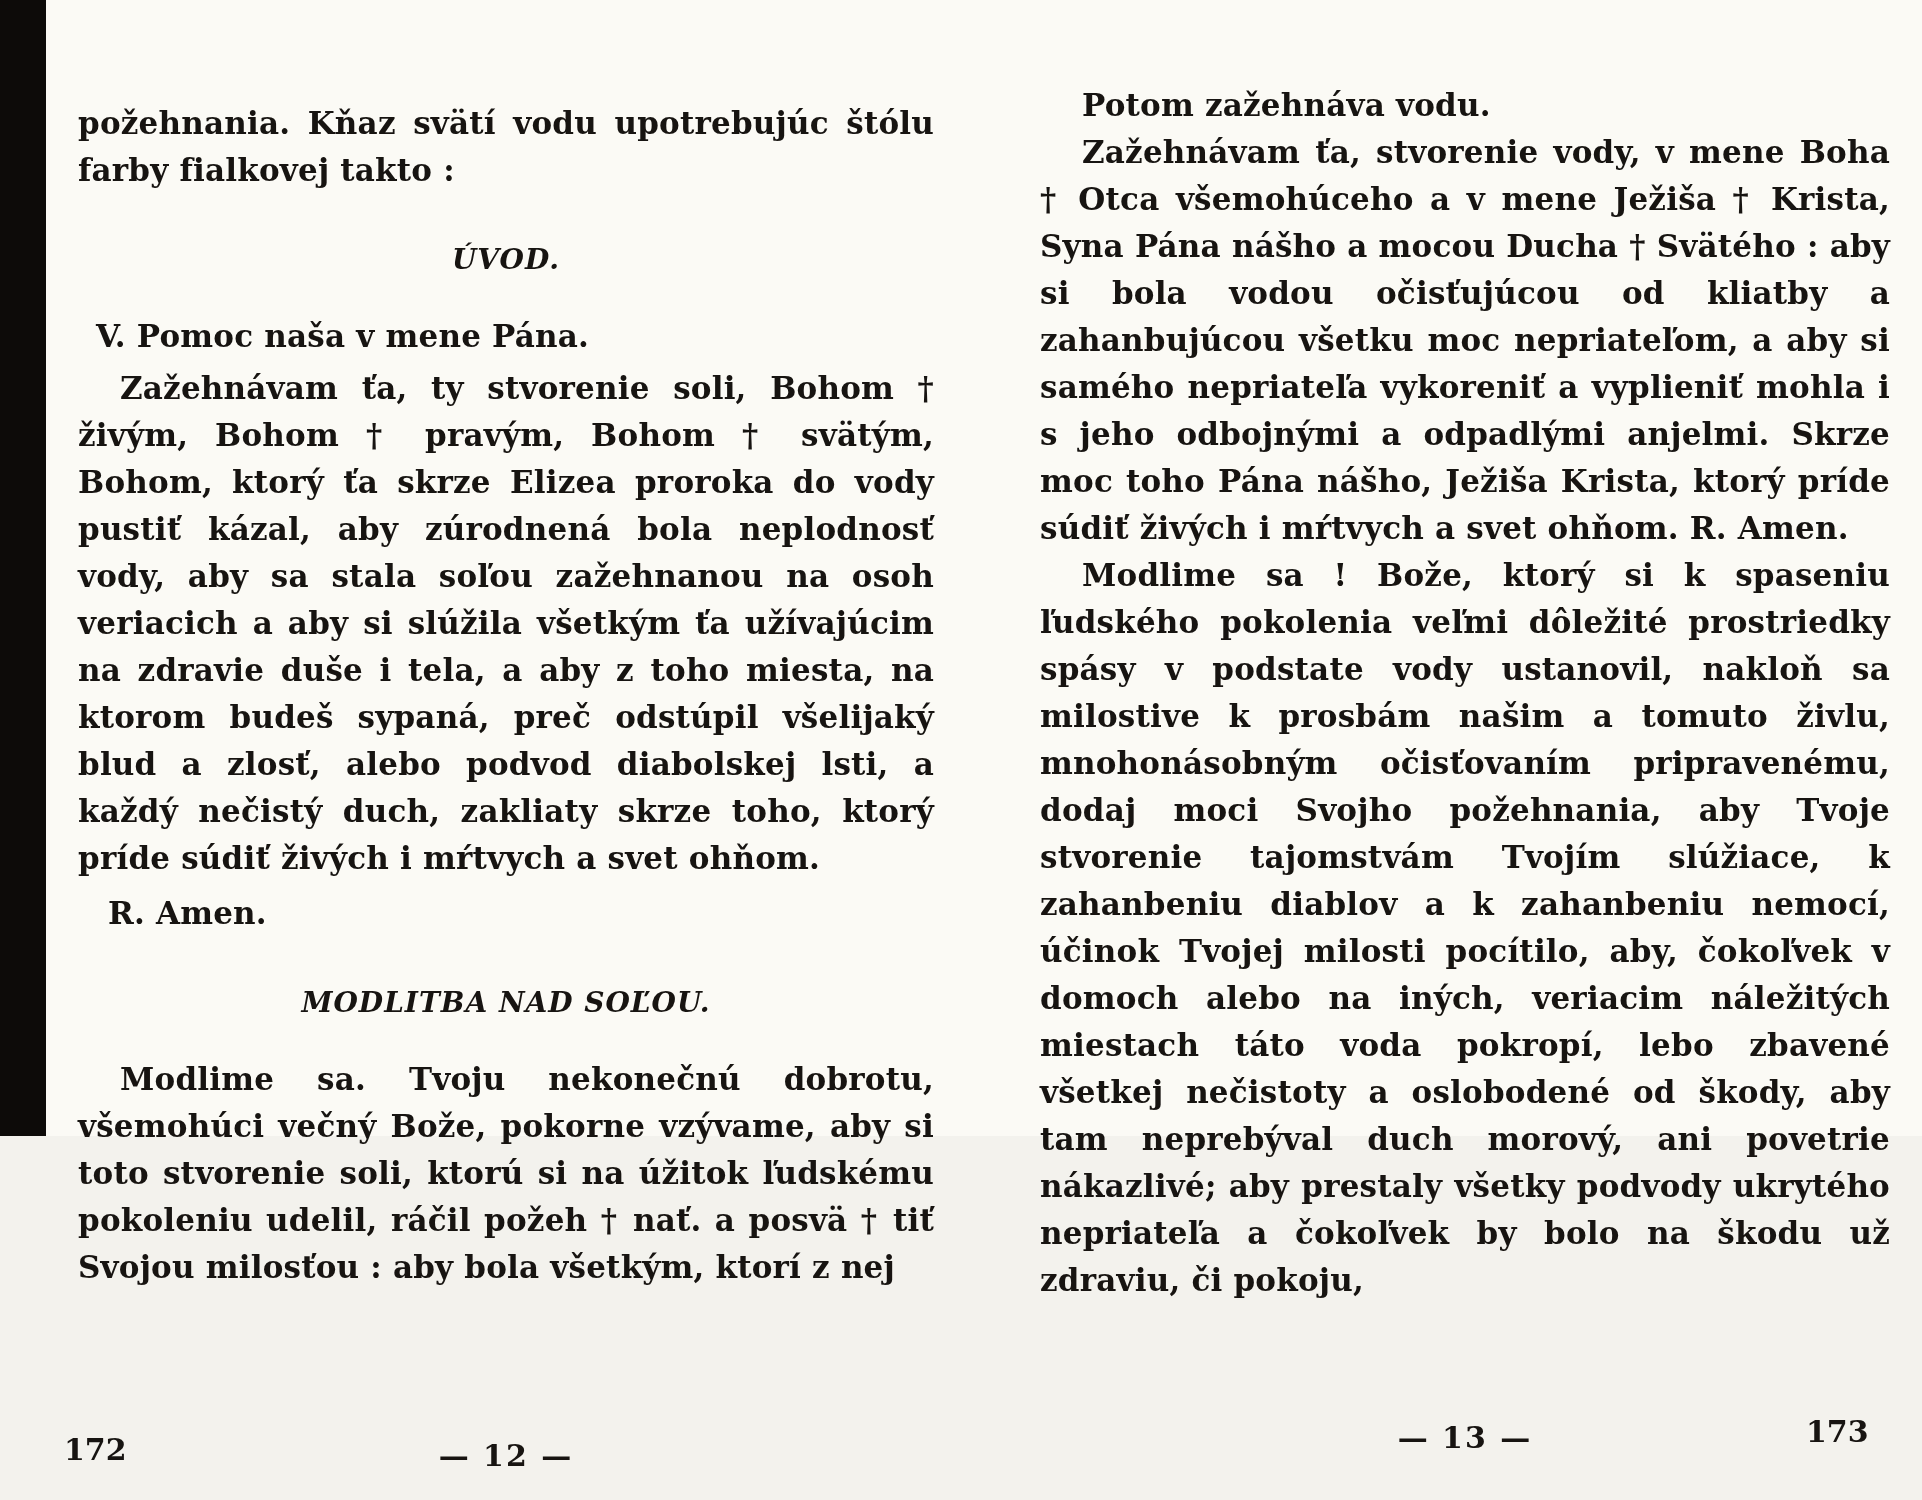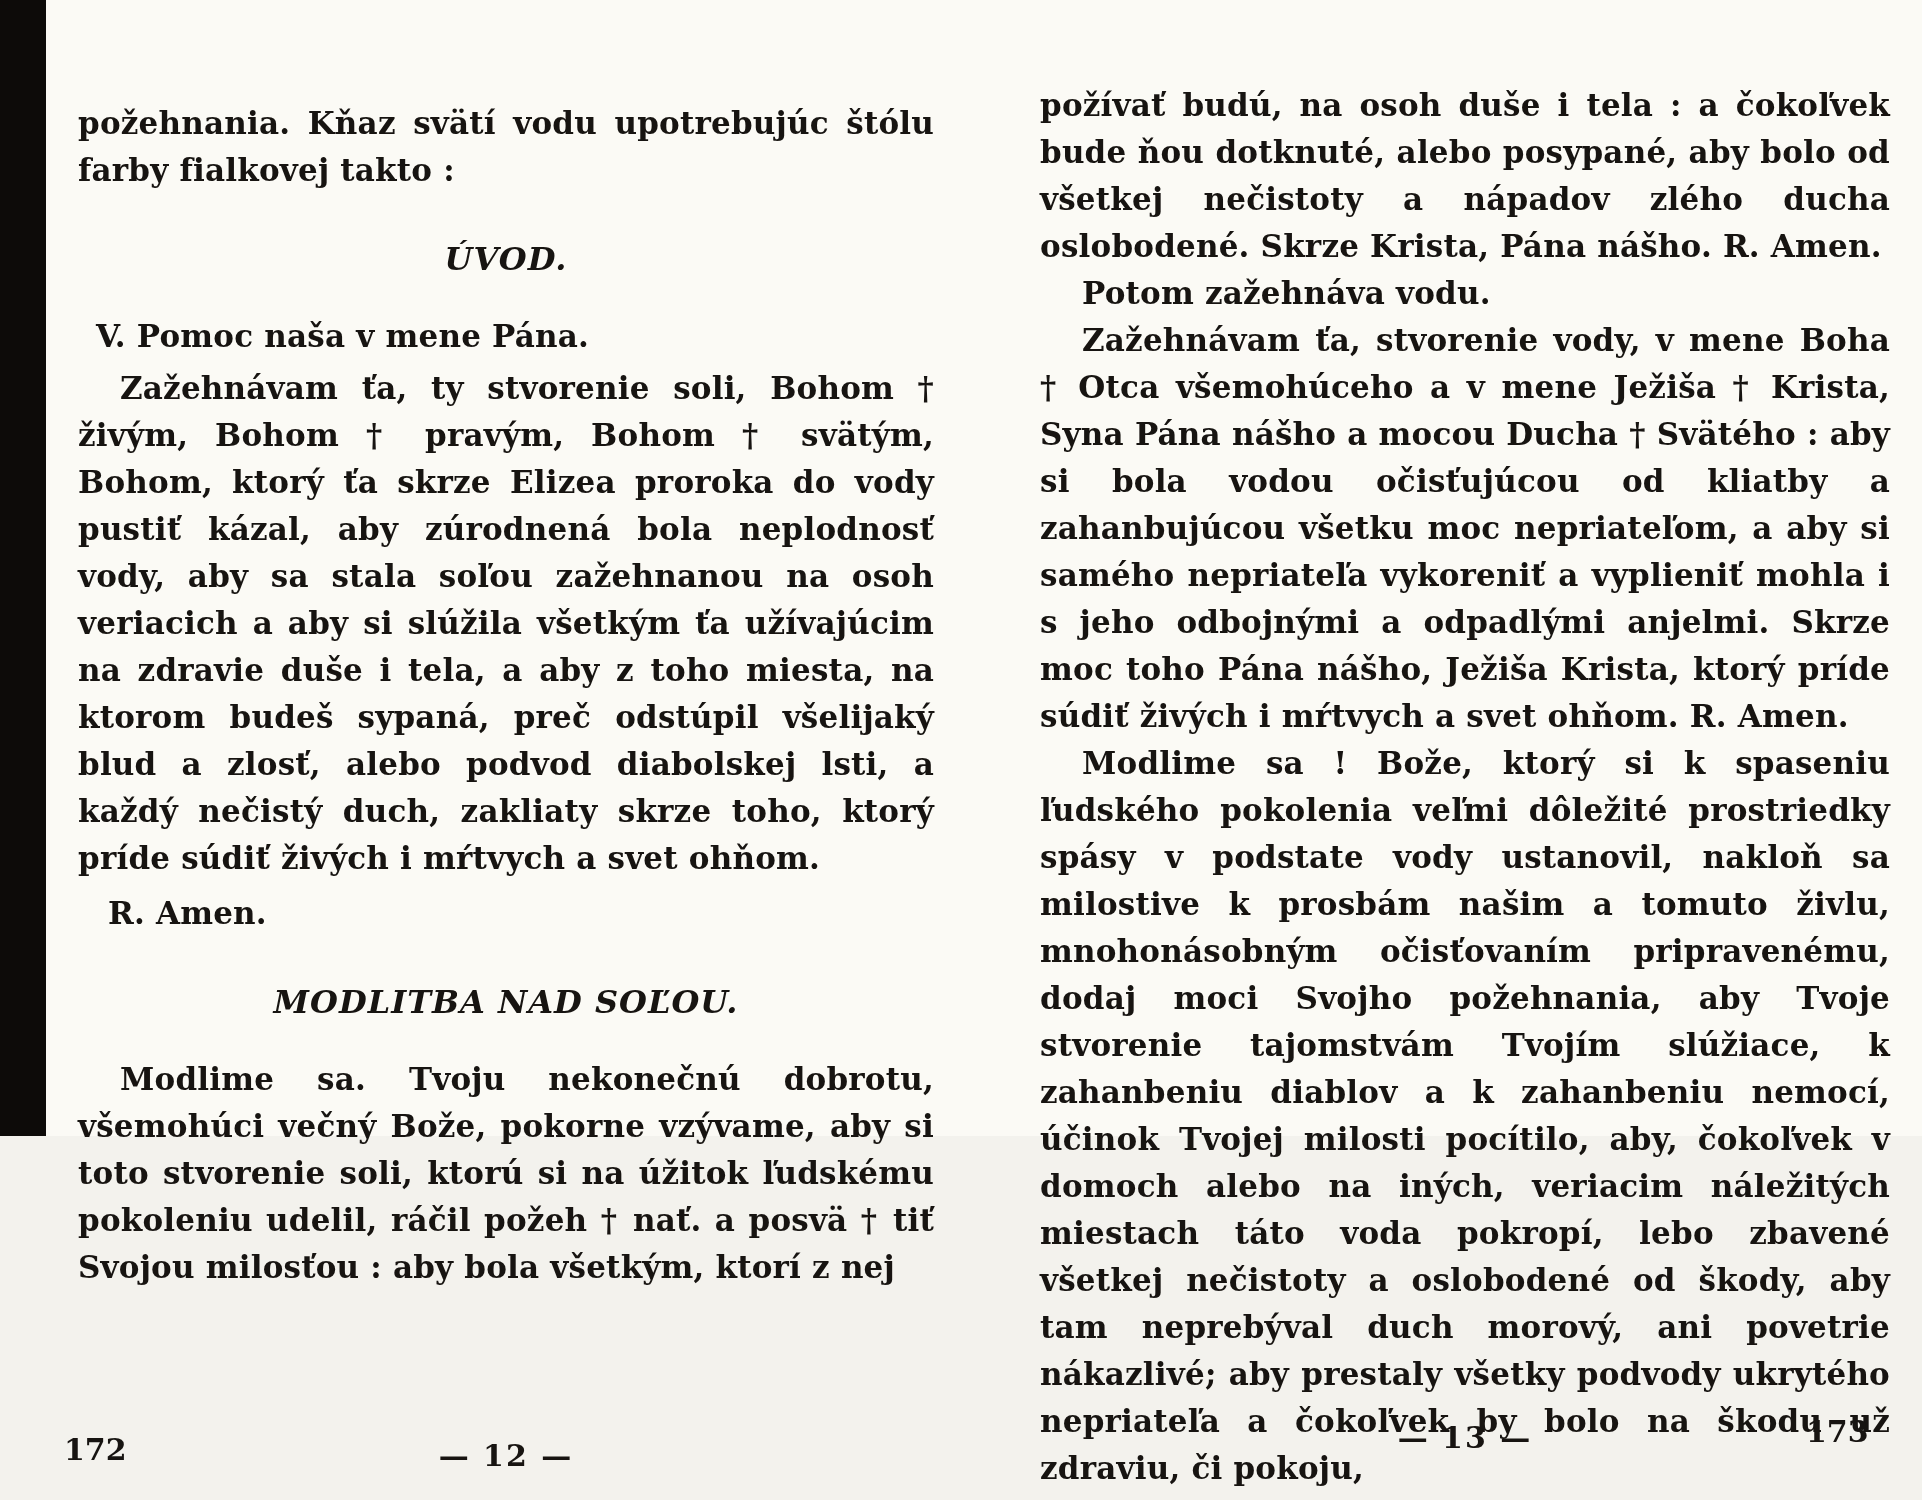--- a/index.html
+++ b/index.html
@@ -32,21 +32,21 @@
     color: #171411;
   }
   .page.left  { left: 78px;  top: 100px; width: 856px; }
   .page.right { left: 1040px; top: 82px;  width: 850px; }
 
   .cont { text-indent: 0; }
   .para { text-indent: 42px; }
   .versicle { text-indent: 18px; margin: 5px 0; }
   .amen { text-indent: 30px; margin-top: 8px; }
   .heading {
-    font-size: 32px;
+    font-size: 28px;
     font-style: italic;
     font-weight: bold;
     text-align: center;
     letter-spacing: 1px;
     margin: 42px 0 30px 0;
   }
   .footer-item {
     position: absolute;
     font-weight: bold;
     font-size: 30px;
@@ -68,21 +68,20 @@
     <p class="cont">požehnania. Kňaz svätí vodu upotrebujúc štólu farby fialkovej takto :</p>
     <h2 class="heading">ÚVOD.</h2>
     <p class="versicle">V. Pomoc naša v mene Pána.</p>
     <p class="para">Zažehnávam ťa, ty stvorenie soli, Bohom † živým, Bohom † pravým, Bohom † svätým, Bohom, ktorý ťa skrze Elizea proroka do vody pustiť kázal, aby zúrodnená bola neplodnosť vody, aby sa stala soľou zažehnanou na osoh veriacich a aby si slúžila všetkým ťa užívajúcim na zdravie duše i tela, a aby z toho miesta, na ktorom budeš sypaná, preč odstúpil všelijaký blud a zlosť, alebo podvod diabolskej lsti, a každý nečistý duch, zakliaty skrze toho, ktorý príde súdiť živých i mŕtvych a svet ohňom.</p>
     <p class="versicle amen">R. Amen.</p>
     <h2 class="heading">MODLITBA NAD SOĽOU.</h2>
     <p class="para">Modlime sa. Tvoju nekonečnú dobrotu, všemohúci večný Bože, pokorne vzývame, aby si toto stvorenie soli, ktorú si na úžitok ľudskému pokoleniu udelil, ráčil požeh † nať. a posvä † tiť Svojou milosťou : aby bola všetkým, ktorí z nej</p>
   </div>
 
   <div class="page right">
-    <p class="cont">požívať budú, na osoh duše i tela : a čokoľvek bude ňou dotknuté, alebo posypané, aby bolo od všetkej nečistoty a nápadov zlého ducha oslobodené. Skrze Krista, Pána nášho. R. Amen.</p>
     <p class="para">Potom zažehnáva vodu.</p>
     <p class="para">Zažehnávam ťa, stvorenie vody, v mene Boha † Otca všemohúceho a v mene Ježiša † Krista, Syna Pána nášho a mocou Ducha † Svätého : aby si bola vodou očisťujúcou od kliatby a zahanbujúcou všetku moc nepriateľom, a aby si samého nepriateľa vykoreniť a vyplieniť mohla i s jeho odbojnými a odpadlými anjelmi. Skrze moc toho Pána nášho, Ježiša Krista, ktorý príde súdiť živých i mŕtvych a svet ohňom. R. Amen.</p>
     <p class="para">Modlime sa ! Bože, ktorý si k spaseniu ľudského pokolenia veľmi dôležité prostriedky spásy v podstate vody ustanovil, nakloň sa milostive k prosbám našim a tomuto živlu, mnohonásobným očisťovaním pripravenému, dodaj moci Svojho požehnania, aby Tvoje stvorenie tajomstvám Tvojím slúžiace, k zahanbeniu diablov a k zahanbeniu nemocí, účinok Tvojej milosti pocítilo, aby, čokoľvek v domoch alebo na iných, veriacim náležitých miestach táto voda pokropí, lebo zbavené všetkej nečistoty a oslobodené od škody, aby tam neprebýval duch morový, ani povetrie nákazlivé; aby prestaly všetky podvody ukrytého nepriateľa a čokoľvek by bolo na škodu už zdraviu, či pokoju,</p>
   </div>
 
   <div id="footer-left-num" class="footer-item">172</div>
   <div id="footer-left-folio" class="footer-item">— 12 —</div>
   <div id="footer-right-folio" class="footer-item">— 13 —</div>
   <div id="footer-right-num" class="footer-item">173</div>
 

